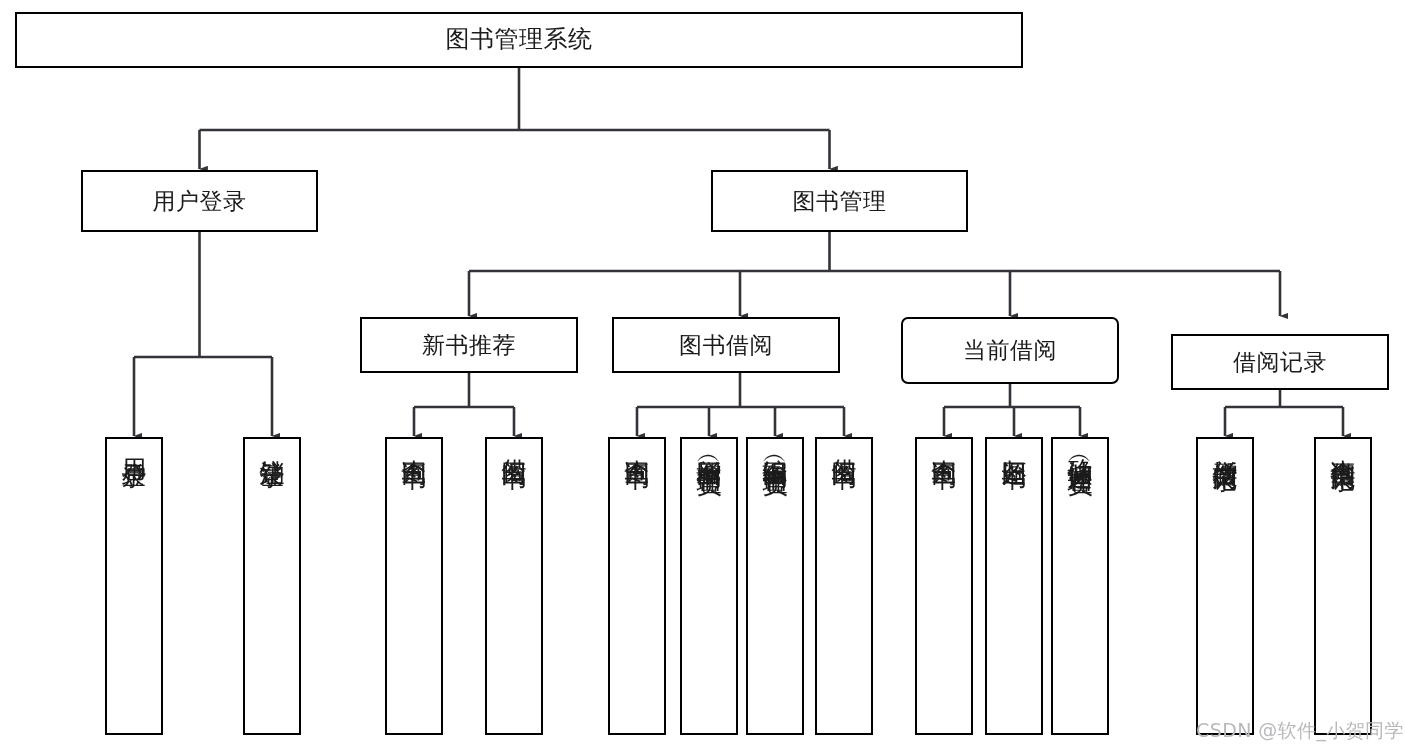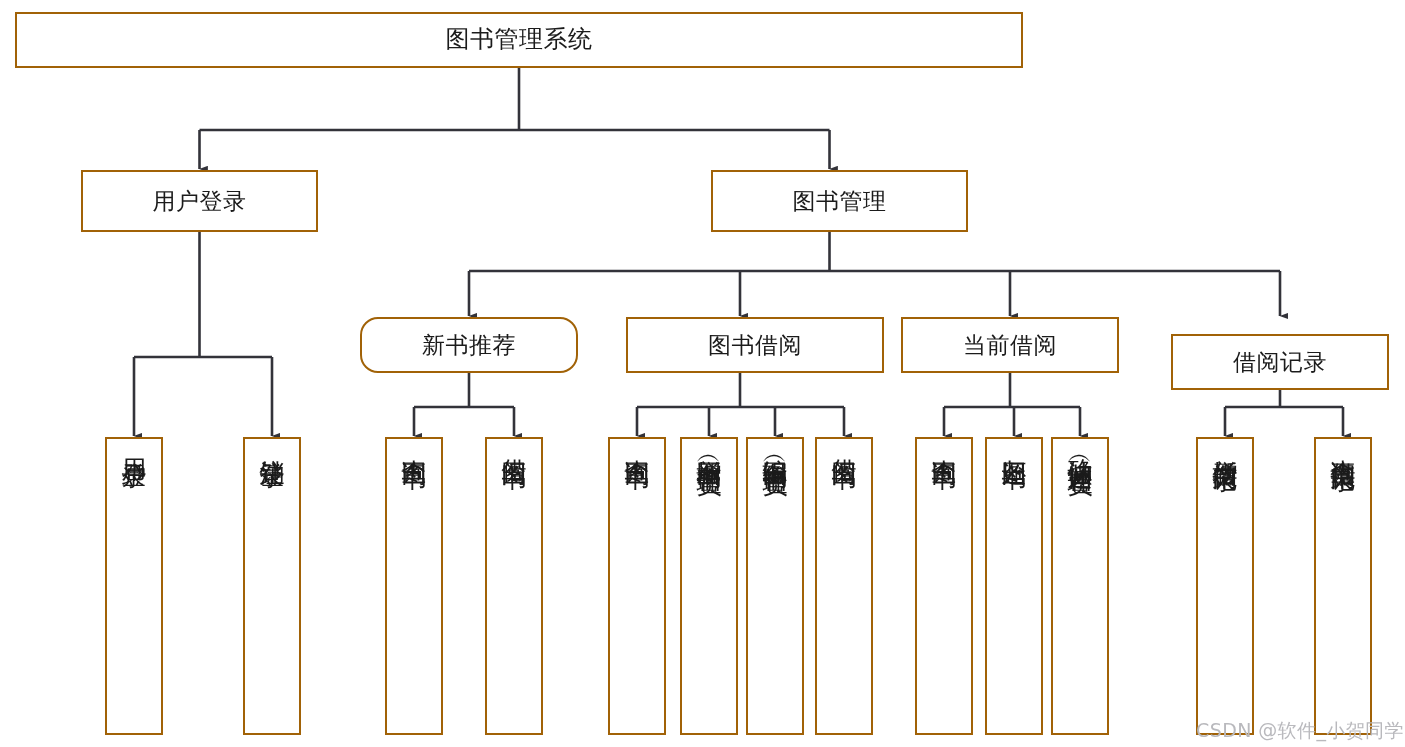--- a/index.html
+++ b/index.html
@@ -21,21 +21,21 @@
   #diagram-svg {
     position: absolute;
     left: 0;
     top: 0;
     width: 1405px;
     height: 747px;
   }
   .node {
     position: absolute;
     box-sizing: border-box;
-    border: 2px solid #a16207;
+    border: 2px solid #000000;
     background: #ffffff;
     display: flex;
     align-items: center;
     justify-content: center;
     color: #1b1b1b;
   }
   .node-label {
     display: block;
     text-align: center;
     line-height: 1.16;
@@ -122,27 +122,27 @@
     <span class="node-label">图书管理系统</span>
   </div>
 
   <div class="node horiz" style="left: 81px; top: 170px; width: 237px; height: 62px;">
     <span class="node-label">用户登录</span>
   </div>
   <div class="node horiz" style="left: 711px; top: 170px; width: 257px; height: 62px;">
     <span class="node-label">图书管理</span>
   </div>
 
-  <div class="node horiz" style="left: 360px; top: 317px; width: 218px; height: 56px; border-radius: 18px;">
+  <div class="node horiz" style="left: 360px; top: 317px; width: 218px; height: 56px;">
     <span class="node-label">新书推荐</span>
   </div>
-  <div class="node horiz" style="left: 626px; top: 317px; width: 258px; height: 56px; align-items: center;">
+  <div class="node horiz" style="left: 612px; top: 317px; width: 228px; height: 56px; align-items: center;">
     <span class="node-label">图书借阅</span>
   </div>
-  <div class="node horiz" style="left: 901px; top: 317px; width: 218px; height: 56px;">
+  <div class="node horiz" style="left: 901px; top: 317px; width: 218px; height: 67px; border-radius: 7px;">
     <span class="node-label">当前借阅</span>
   </div>
   <div class="node horiz" style="left: 1171px; top: 317px; width: 218px; height: 56px; margin-top: 17px;">
     <span class="node-label">借阅记录</span>
   </div>
 
   <div class="node vert" style="left: 105px; top: 437px; width: 58px; height: 298px;">
     <span class="node-label">用户登录</span>
   </div>
   <div class="node vert" style="left: 243px; top: 437px; width: 58px; height: 298px;">

